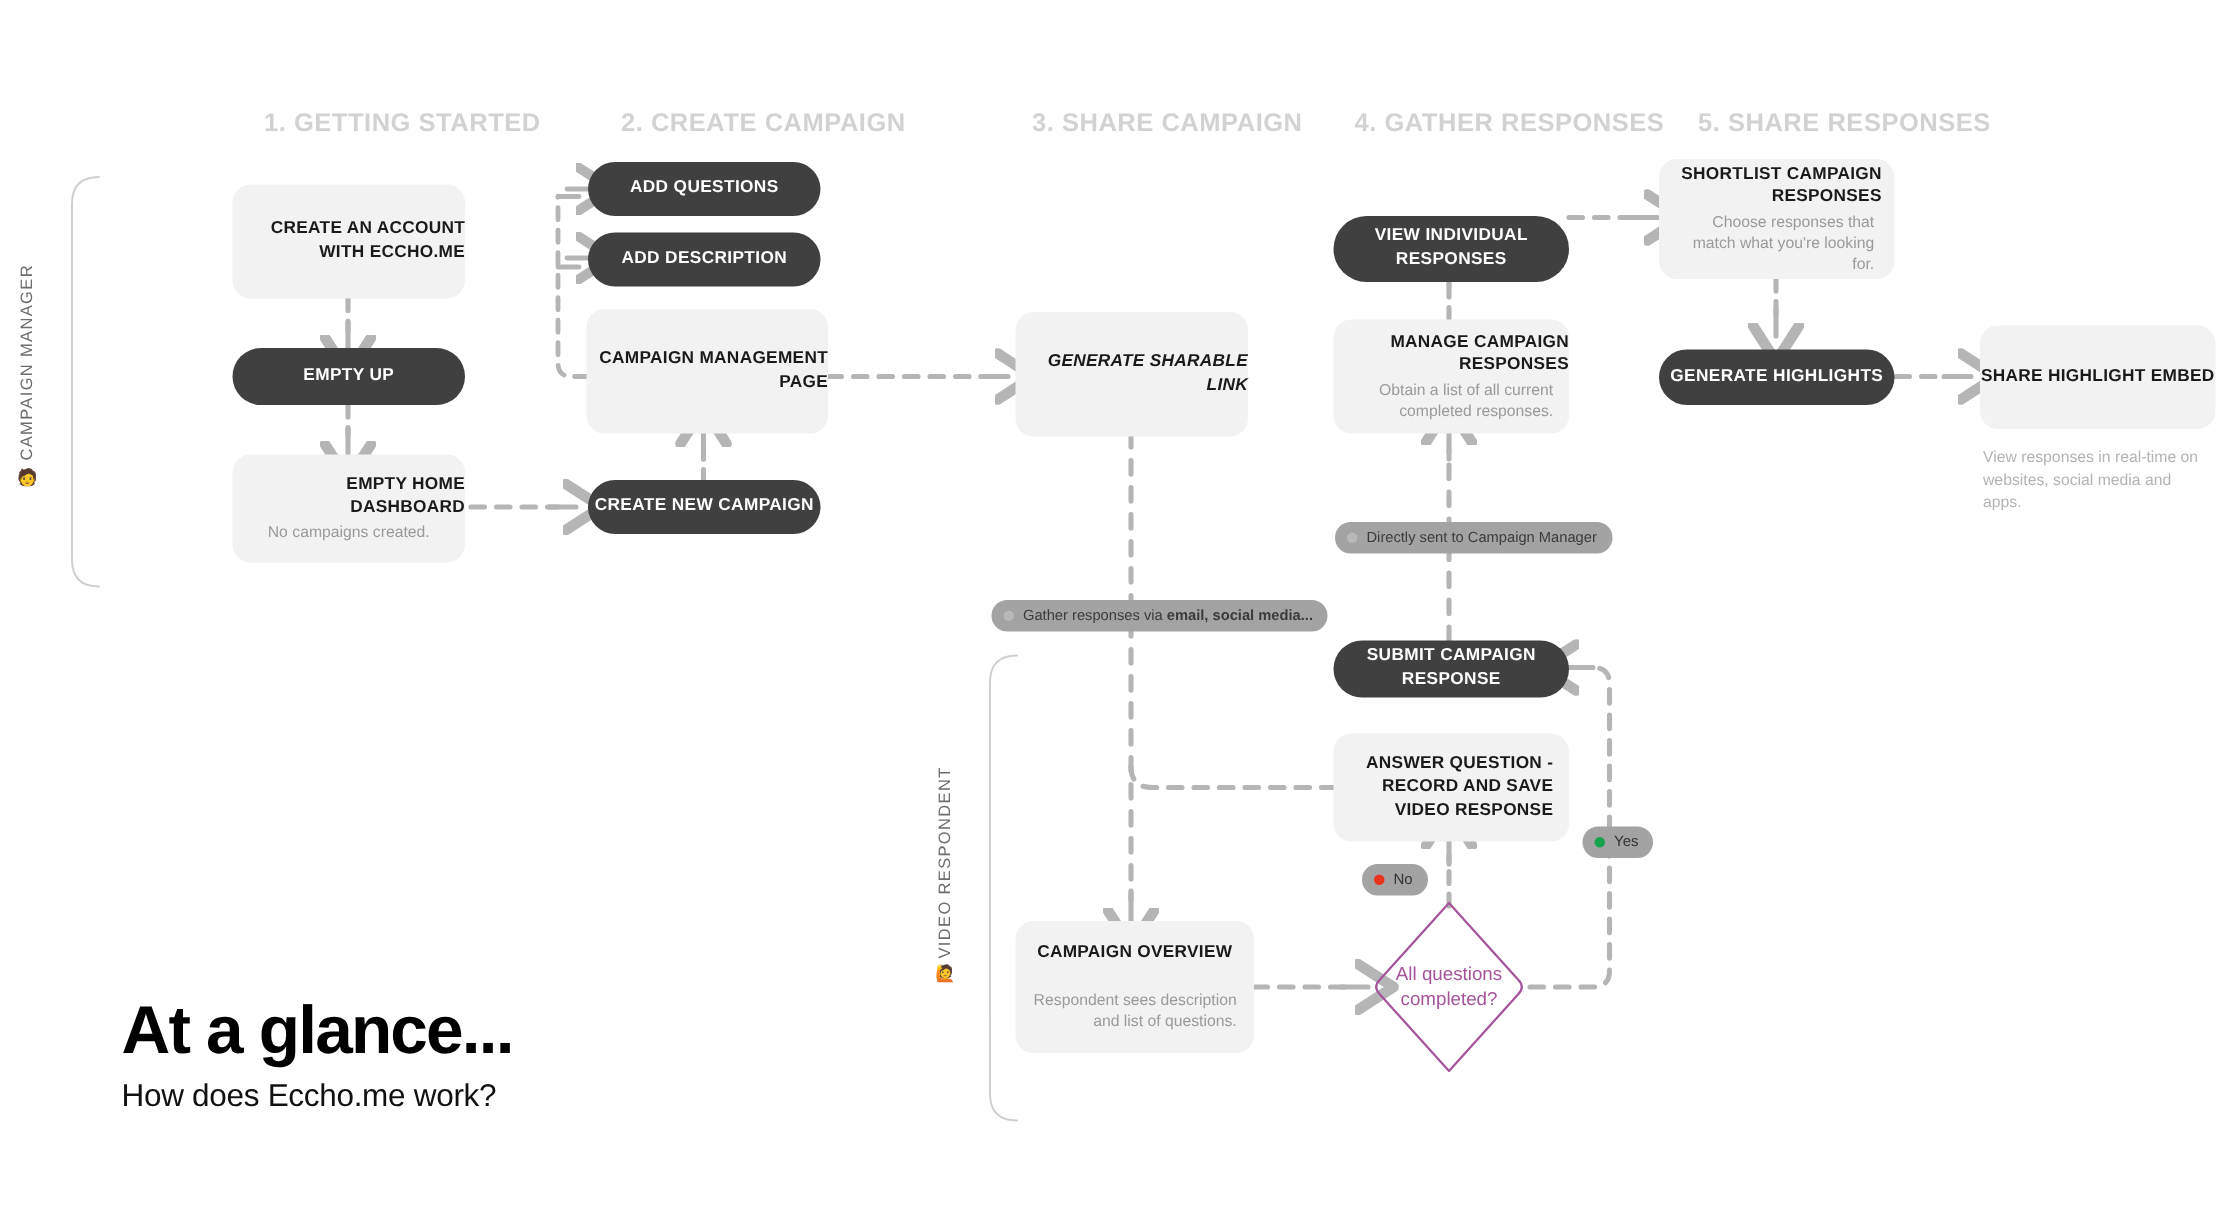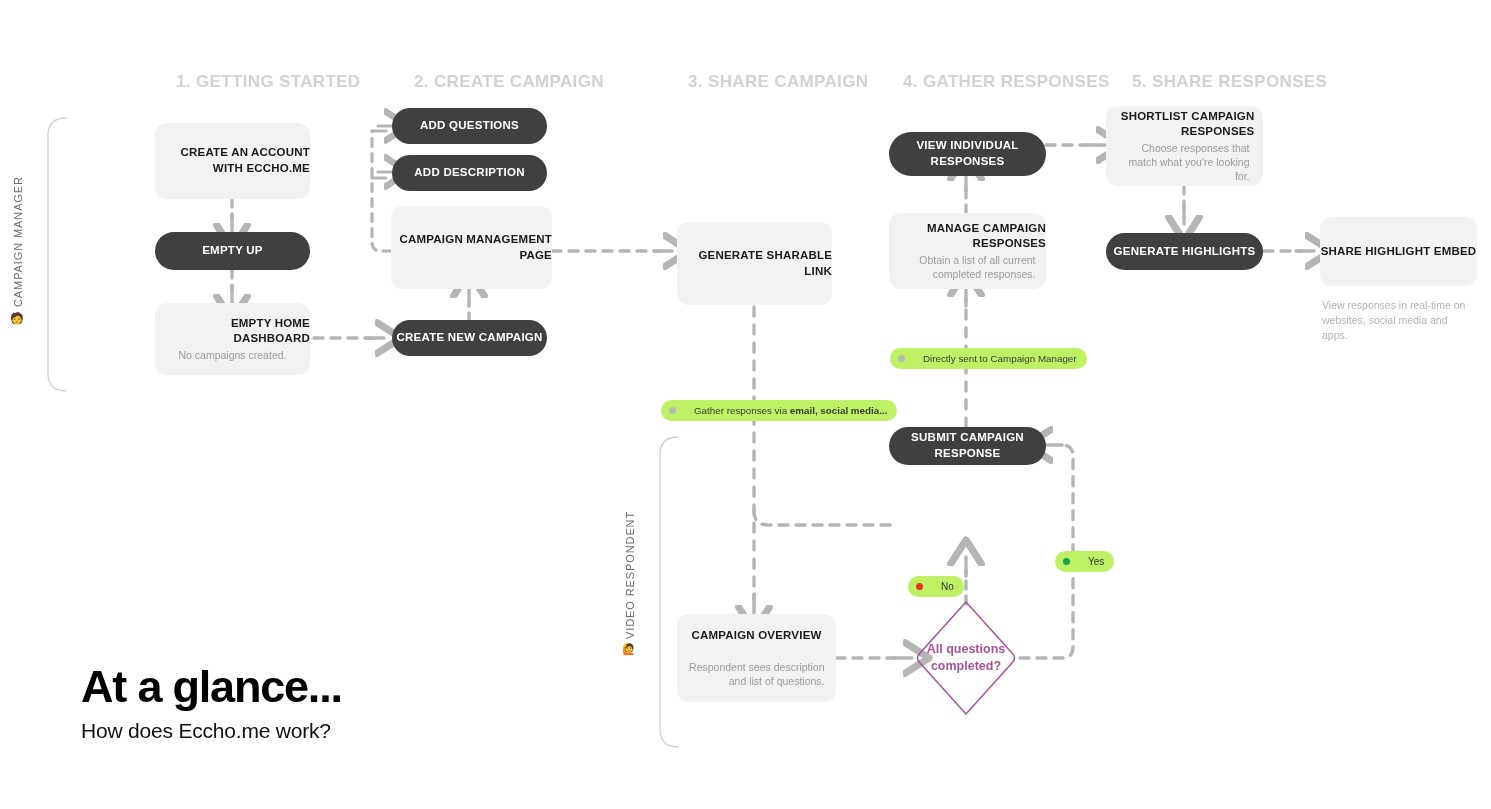--- a/index.html
+++ b/index.html
@@ -37,27 +37,27 @@
     background:#404040;border-radius:24px;color:#ffffff;
     font-size:11.5px;font-weight:700;letter-spacing:.25px;line-height:1.35;
   }
 
   
   .diamond-wrap{position:absolute;}
   .diamond-wrap svg{position:absolute;left:0;top:0;}
   .diamond-label{
     position:absolute;left:0;top:0;width:100%;height:100%;
     display:flex;align-items:center;justify-content:center;text-align:center;
-    color:#a5539b;font-size:12.5px;line-height:1.35;font-weight:700;
+    color:#a5539b;font-size:12.5px;line-height:1.35;font-weight:400;
   }
 
   
   .anno{
-    position:absolute;background:#bef264;border-radius:11px;height:21px;
-    display:flex;align-items:center;gap:18px;padding:0 10px 0 8px;
+    position:absolute;background:#a3a3a3;border-radius:11px;height:21px;
+    display:flex;align-items:center;gap:6px;padding:0 10px 0 8px;
     font-size:9.8px;color:#3b3b3b;white-space:nowrap;box-sizing:border-box;
   }
   .anno .dot{width:7px;height:7px;border-radius:50%;background:#b8b8b8;flex:0 0 auto;}
   .anno b{font-weight:700;}
   .anno.yes .dot{background:#16a34a;}
   .anno.no  .dot{background:#e8341c;}
   .anno.yesno{font-size:10px;color:#333;}
 
   
   .lane-label{
@@ -191,42 +191,45 @@
   </div>
 
   <div class="node grey" style="left:391px;top:206px;width:161px;height:83px;">
     <div class="ttl">CAMPAIGN MANAGEMENT PAGE</div>
   </div>
 
   <div class="node pill" style="left:392px;top:320px;width:155px;height:36px;">
     <div>CREATE NEW CAMPAIGN</div>
   </div>
 
-  <div class="node grey" style="left:677px;top:222px;width:155px;height:83px;">
+  <div class="node grey" style="left:677px;top:208px;width:155px;height:83px;font-style:italic;">
     <div class="ttl">GENERATE SHARABLE LINK</div>
   </div>
 
   <div class="node grey" style="left:677px;top:614px;width:159px;height:88px;gap:16px;">
     <div class="ttl">CAMPAIGN OVERVIEW</div>
     <div class="sub" style="max-width:136px;">Respondent sees description and list of questions.</div>
   </div>
 
-  <div class="node pill" style="left:889px;top:132px;width:157px;height:44px;">
+  <div class="node pill" style="left:889px;top:144px;width:157px;height:44px;">
     <div>VIEW INDIVIDUAL RESPONSES</div>
   </div>
 
   <div class="node grey" style="left:889px;top:213px;width:157px;height:76px;">
     <div class="ttl">MANAGE CAMPAIGN RESPONSES</div>
     <div class="sub" style="max-width:136px;">Obtain a list of all current completed responses.</div>
   </div>
 
   <div class="node pill" style="left:889px;top:427px;width:157px;height:38px;">
     <div>SUBMIT CAMPAIGN RESPONSE</div>
   </div>
 
+  <div class="node grey" style="left:889px;top:489px;width:157px;height:72px;">
+    <div class="ttl" style="max-width:136px;">ANSWER QUESTION - RECORD AND SAVE VIDEO RESPONSE</div>
+  </div>
 
   <div class="diamond-wrap" style="left:911px;top:597px;width:110px;height:122px;">
     <svg width="110" height="122" viewBox="0 0 110 122" xmlns="http://www.w3.org/2000/svg">
       <path d="M55,5 L101,56 Q106,61 101,66 L55,117 Q55,117 55,117
                L9,66 Q4,61 9,56 Z" fill="none" stroke="#a5539b" stroke-width="1.5" stroke-linejoin="round"></path>
     </svg>
     <div class="diamond-label">All questions completed?</div>
   </div>
 
   <div class="node grey" style="left:1106px;top:106px;width:157px;height:80px;">

